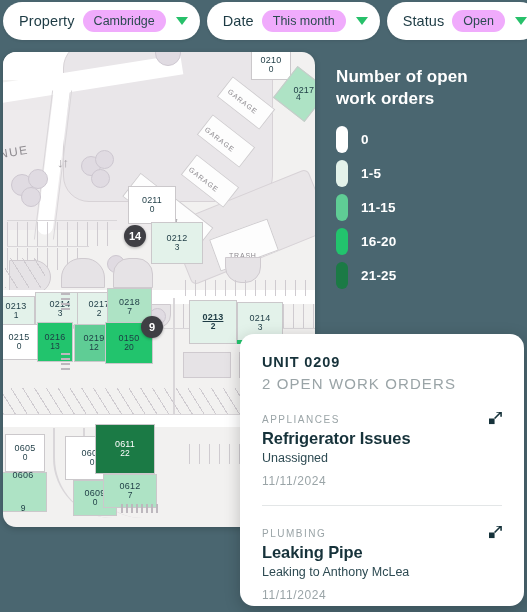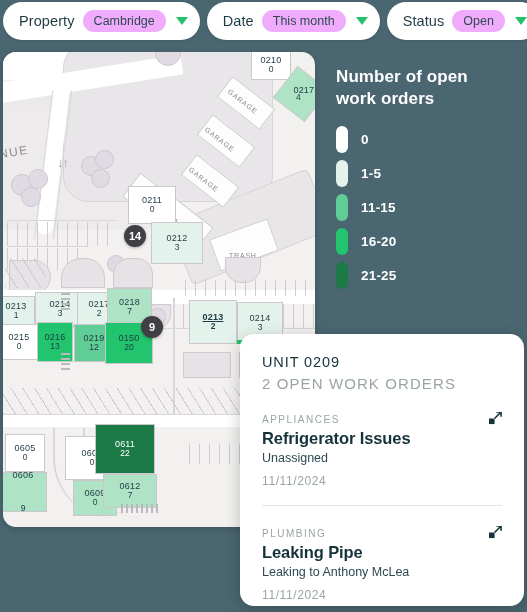--- a/index.html
+++ b/index.html
@@ -198,21 +198,21 @@
     width: 284px; height: 272px;
     background: #ffffff;
     border-radius: 14px;
     box-shadow: 0 4px 16px rgba(0,0,0,.22);
     z-index: 50;
     padding: 20px 22px 0 22px;
     overflow: hidden;
   }
   #popup-unit {
     font-size: 14.5px;
-    font-weight: 400;
+    font-weight: 700;
     color: #16323a;
     letter-spacing: .9px;
   }
   #popup-sub {
     font-size: 15px;
     color: #9aa4a7;
     letter-spacing: 1.1px;
     margin-top: 5px;
     font-weight: 400;
   }

